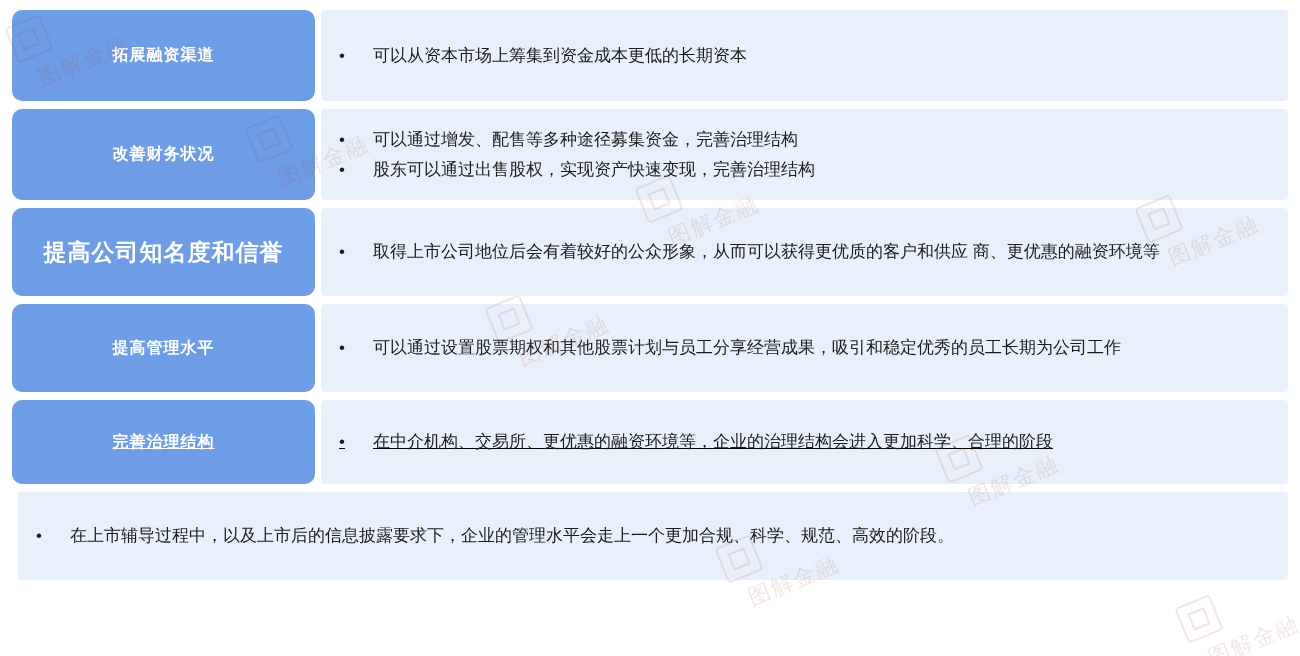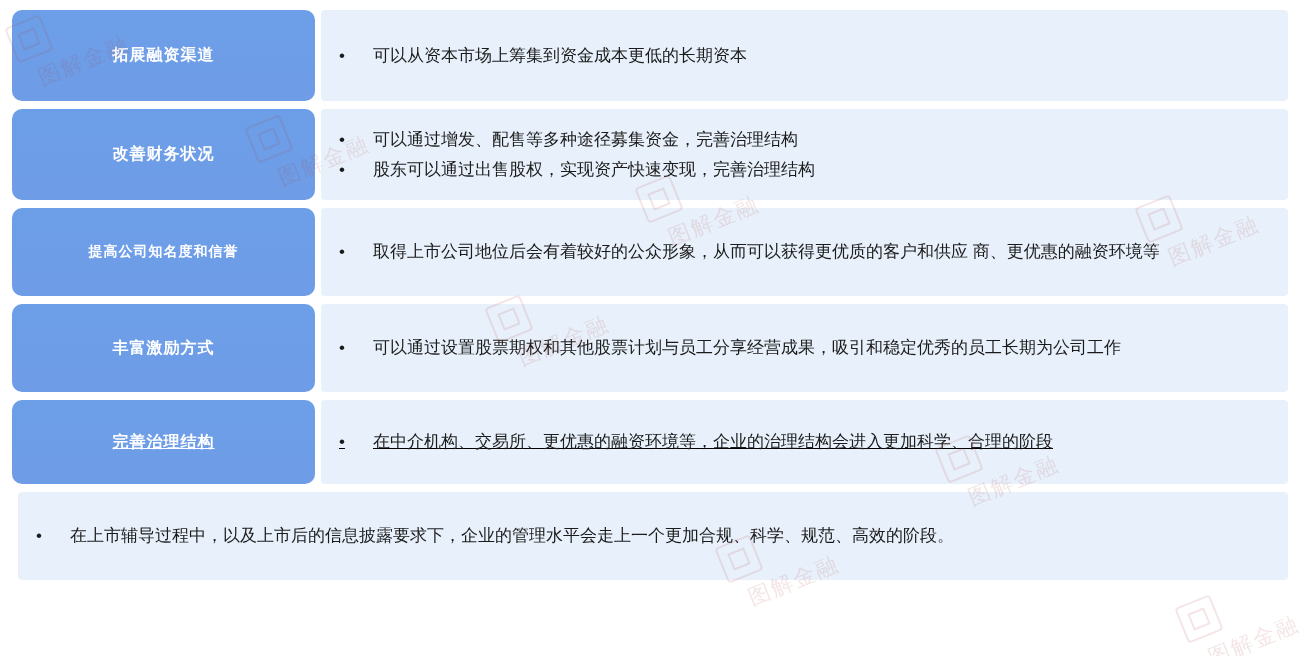--- a/index.html
+++ b/index.html
@@ -109,21 +109,21 @@
     flex: 1 1 auto;
   }
 
   
   .row-h1 .label-cell, .row-h1 .content-cell { min-height: 91px; }
   .row-h2 .label-cell, .row-h2 .content-cell { min-height: 91px; }
   .row-h3 .label-cell, .row-h3 .content-cell { min-height: 88px; }
   .row-h4 .label-cell, .row-h4 .content-cell { min-height: 88px; }
   .row-h5 .label-cell, .row-h5 .content-cell { min-height: 84px; text-decoration: underline; }
   .row-h6 .label-cell, .row-h6 .content-cell { min-height: 88px; }
-  .label-small { font-size: 14px; }
+  .label-small { font-size: 23px; }
 </style>
 </head>
 <body>
 
 <div id="diagram">
 
   <div class="row row-h1">
     <div class="label-cell">拓展融资渠道</div>
     <div class="content-cell">
       <div class="bullet-line">
@@ -151,21 +151,21 @@
     <div class="label-cell label-small">提高公司知名度和信誉</div>
     <div class="content-cell">
       <div class="bullet-line">
         <span class="bullet-dot">•</span>
         <span class="bullet-text">取得上市公司地位后会有着较好的公众形象，从而可以获得更优质的客户和供应 商、更优惠的融资环境等</span>
       </div>
     </div>
   </div>
 
   <div class="row row-h4">
-    <div class="label-cell">丰富激励方式</div>
+    <div class="label-cell">提高管理水平</div>
     <div class="content-cell">
       <div class="bullet-line">
         <span class="bullet-dot">•</span>
         <span class="bullet-text">可以通过设置股票期权和其他股票计划与员工分享经营成果，吸引和稳定优秀的员工长期为公司工作</span>
       </div>
     </div>
   </div>
 
   <div class="row row-h5">
     <div class="label-cell">完善治理结构</div>

